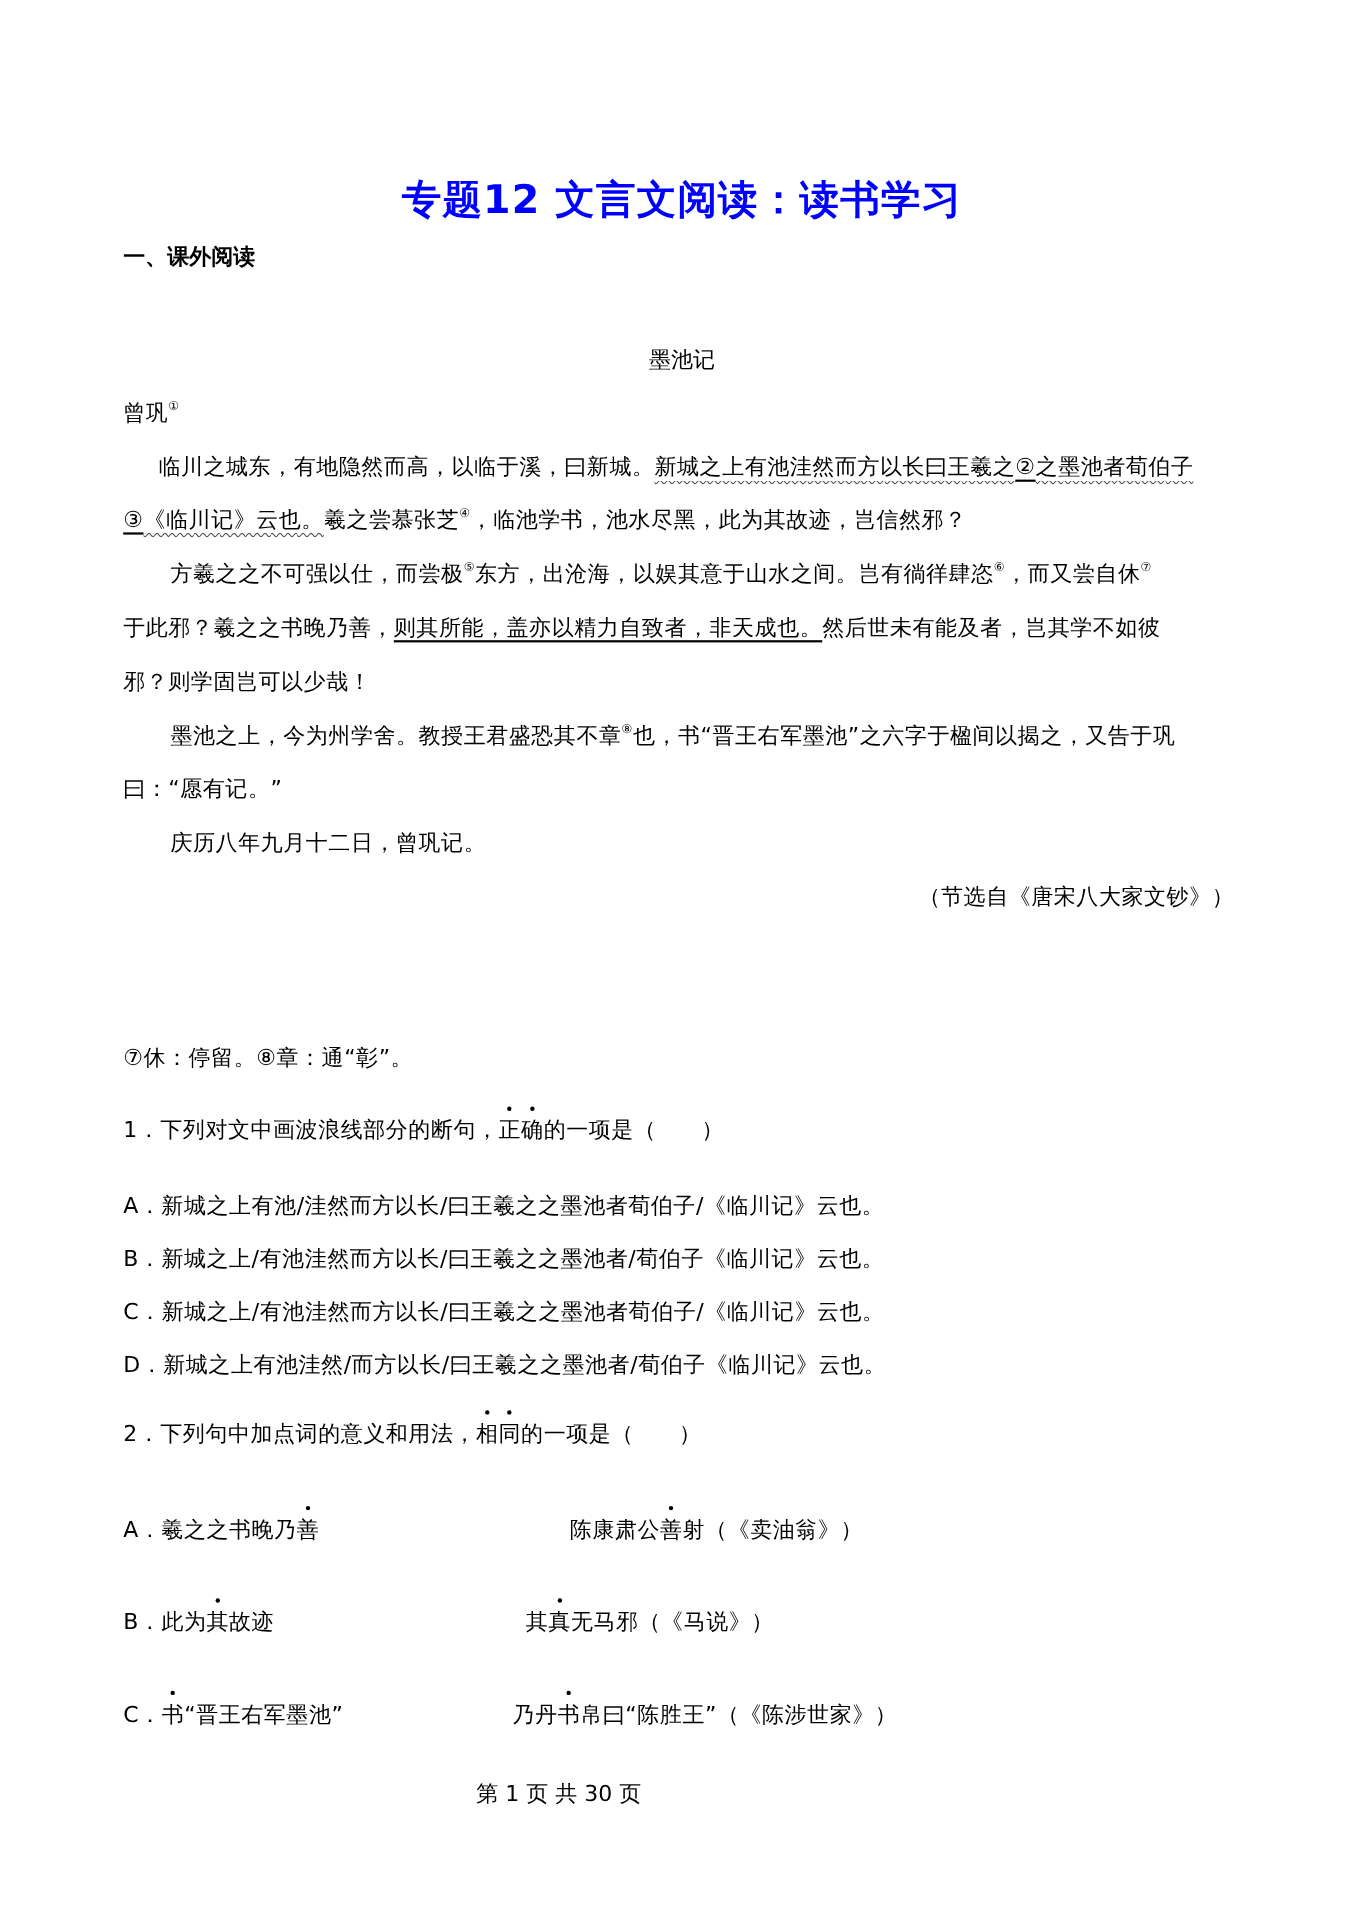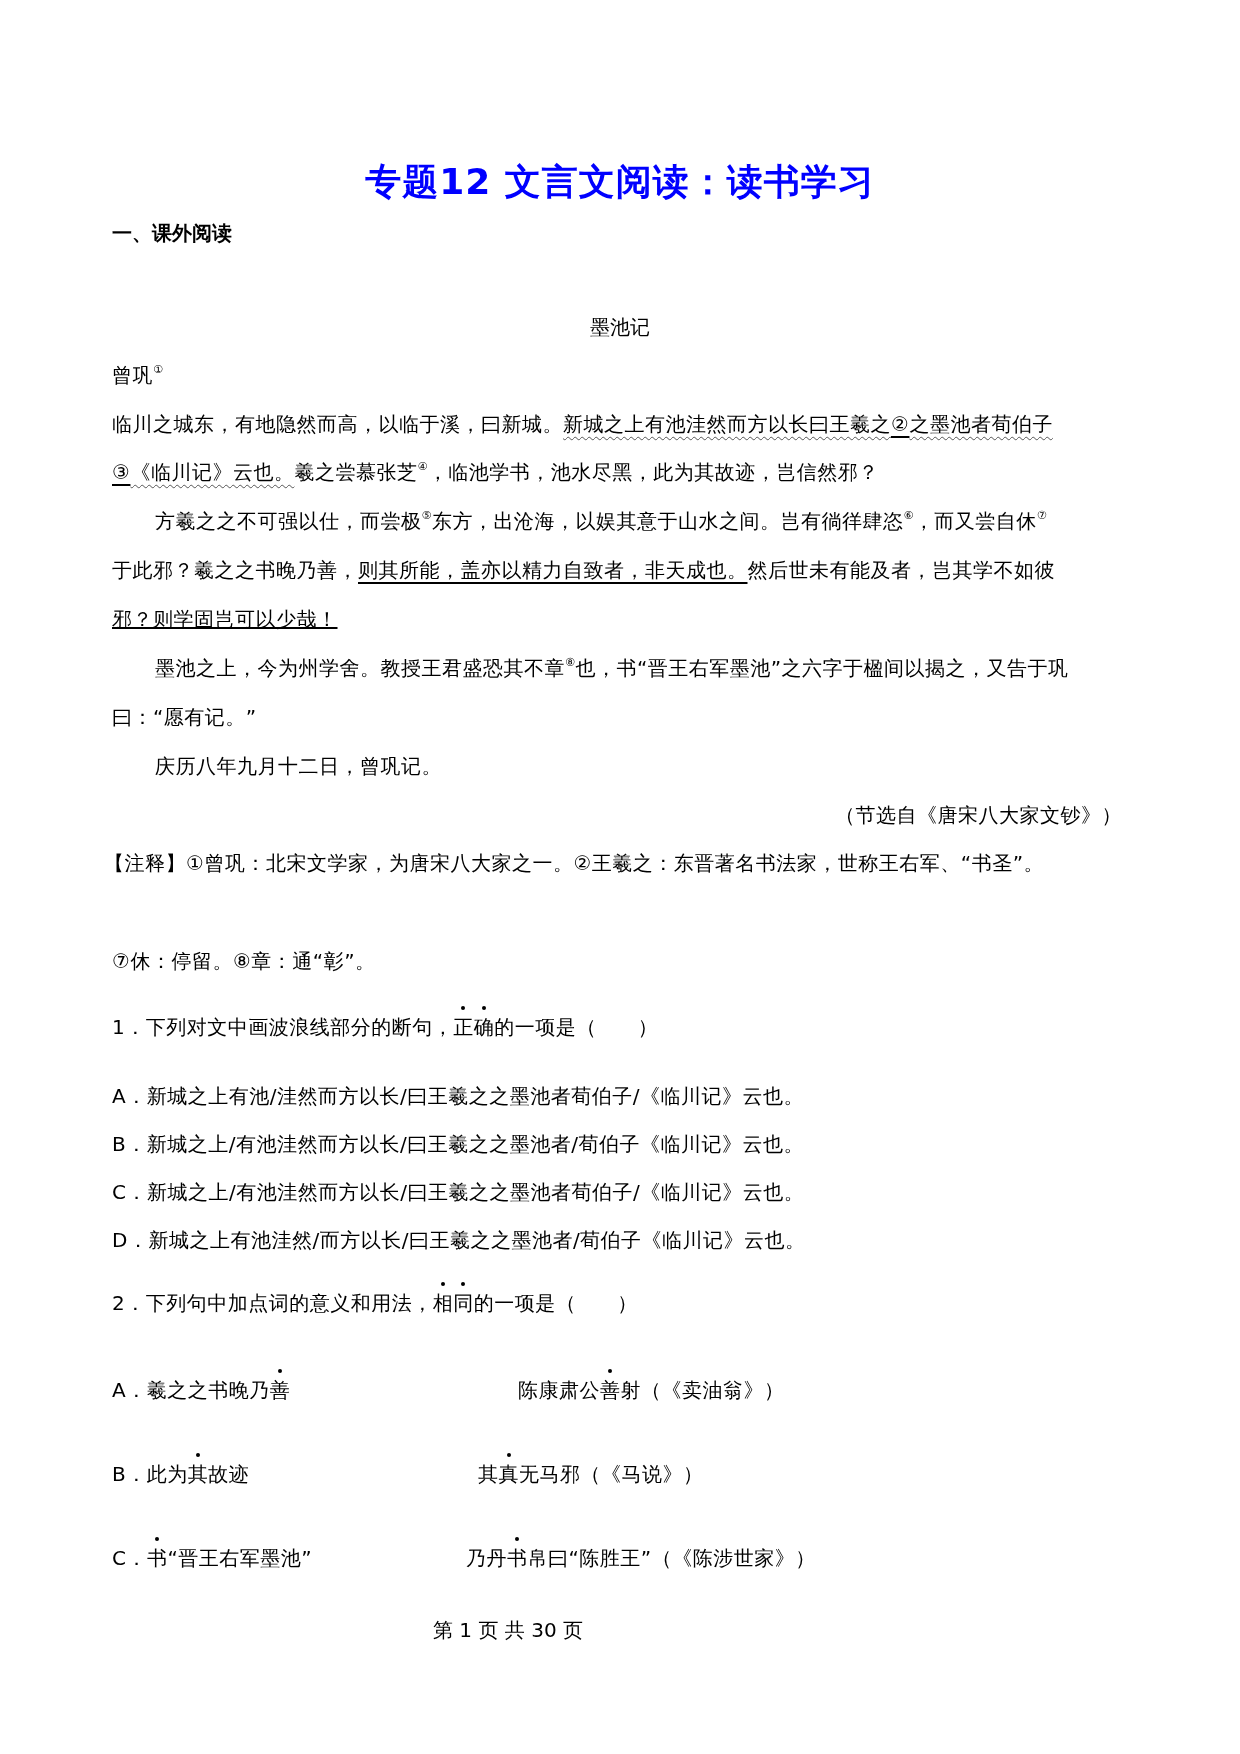--- a/index.html
+++ b/index.html
@@ -39,45 +39,44 @@
 
   <div class="abs section-heading">一、课外阅读</div>
 
 
   <div class="abs center-sub" style="top:314px;">墨池记</div>
 
   <div class="abs line" style="top:362px;">
     <span>曾巩</span><sup class="note">①</sup>
   </div>
 
-  <div class="abs line" style="top:411px;">
+  <div class="abs line" style="top:411px;margin-left:32px;">
     <span>临川之城东，有地隐然而高，以临于溪，曰新城。</span><span class="wavy">新城之上有池洼然而方以长曰王羲之</span><span class="wavy under">②</span><span class="wavy">之墨池者荀伯子</span>
   </div>
   <div class="abs line" style="top:459px;">
     <span class="wavy under">③</span><span class="wavy">《临川记》云也。</span><span>羲之尝慕张芝</span><sup class="note">④</sup><span>，临池学书，池水尽黑，此为其故迹，岂信然邪？</span>
   </div>
 
   <div class="abs line indent" style="top:508px;">
     <span>方羲之之不可强以仕，而尝极</span><sup class="note">⑤</sup><span>东方，出沧海，以娱其意于山水之间。岂有徜徉肆恣</span><sup class="note">⑥</sup><span>，而又尝自休</span><sup class="note">⑦</sup>
   </div>
   <div class="abs line" style="top:557px;">
     <span>于此邪？羲之之书晚乃善，</span><span class="under">则其所能，盖亦以精力自致者，非天成也。</span><span>然后世未有能及者，岂其学不如彼</span>
   </div>
-  <div class="abs line" style="top:606px;text-decoration:underline;">邪？则学固岂可以少哉！</div>
+  <div class="abs line" style="top:606px;">邪？则学固岂可以少哉！</div>
 
   <div class="abs line indent" style="top:655px;">
     <span>墨池之上，今为州学舍。教授王君盛恐其不章</span><sup class="note">⑧</sup><span>也，书“晋王右军墨池”之六字于楹间以揭之，又告于巩</span>
   </div>
   <div class="abs line" style="top:704px;">曰：“愿有记。”</div>
 
   <div class="abs line indent" style="top:753px;">庆历八年九月十二日，曾巩记。</div>
 
   <div class="abs line right" style="top:802px; left:auto;">（节选自《唐宋八大家文钞》）</div>
 
-  <div class="abs line" style="top:850px; left:104px;">【注释】①曾巩：北宋文学家，为唐宋八大家之一。②王羲之：东晋著名书法家，世称王右军、“书圣”。</div>
   <div class="abs line" style="top:948px;">⑦休：停留。⑧章：通“彰”。</div>
 
   <div class="abs line" style="top:1014px;">
     <span>1．下列对文中画波浪线部分的断句，</span><span class="dot">正</span><span class="dot">确</span><span>的一项是（　　）</span>
   </div>
   <div class="abs line" style="top:1083px;">A．新城之上有池/洼然而方以长/曰王羲之之墨池者荀伯子/《临川记》云也。</div>
   <div class="abs line" style="top:1131px;">B．新城之上/有池洼然而方以长/曰王羲之之墨池者/荀伯子《临川记》云也。</div>
   <div class="abs line" style="top:1179px;">C．新城之上/有池洼然而方以长/曰王羲之之墨池者荀伯子/《临川记》云也。</div>
   <div class="abs line" style="top:1227px;">D．新城之上有池洼然/而方以长/曰王羲之之墨池者/荀伯子《临川记》云也。</div>
 

